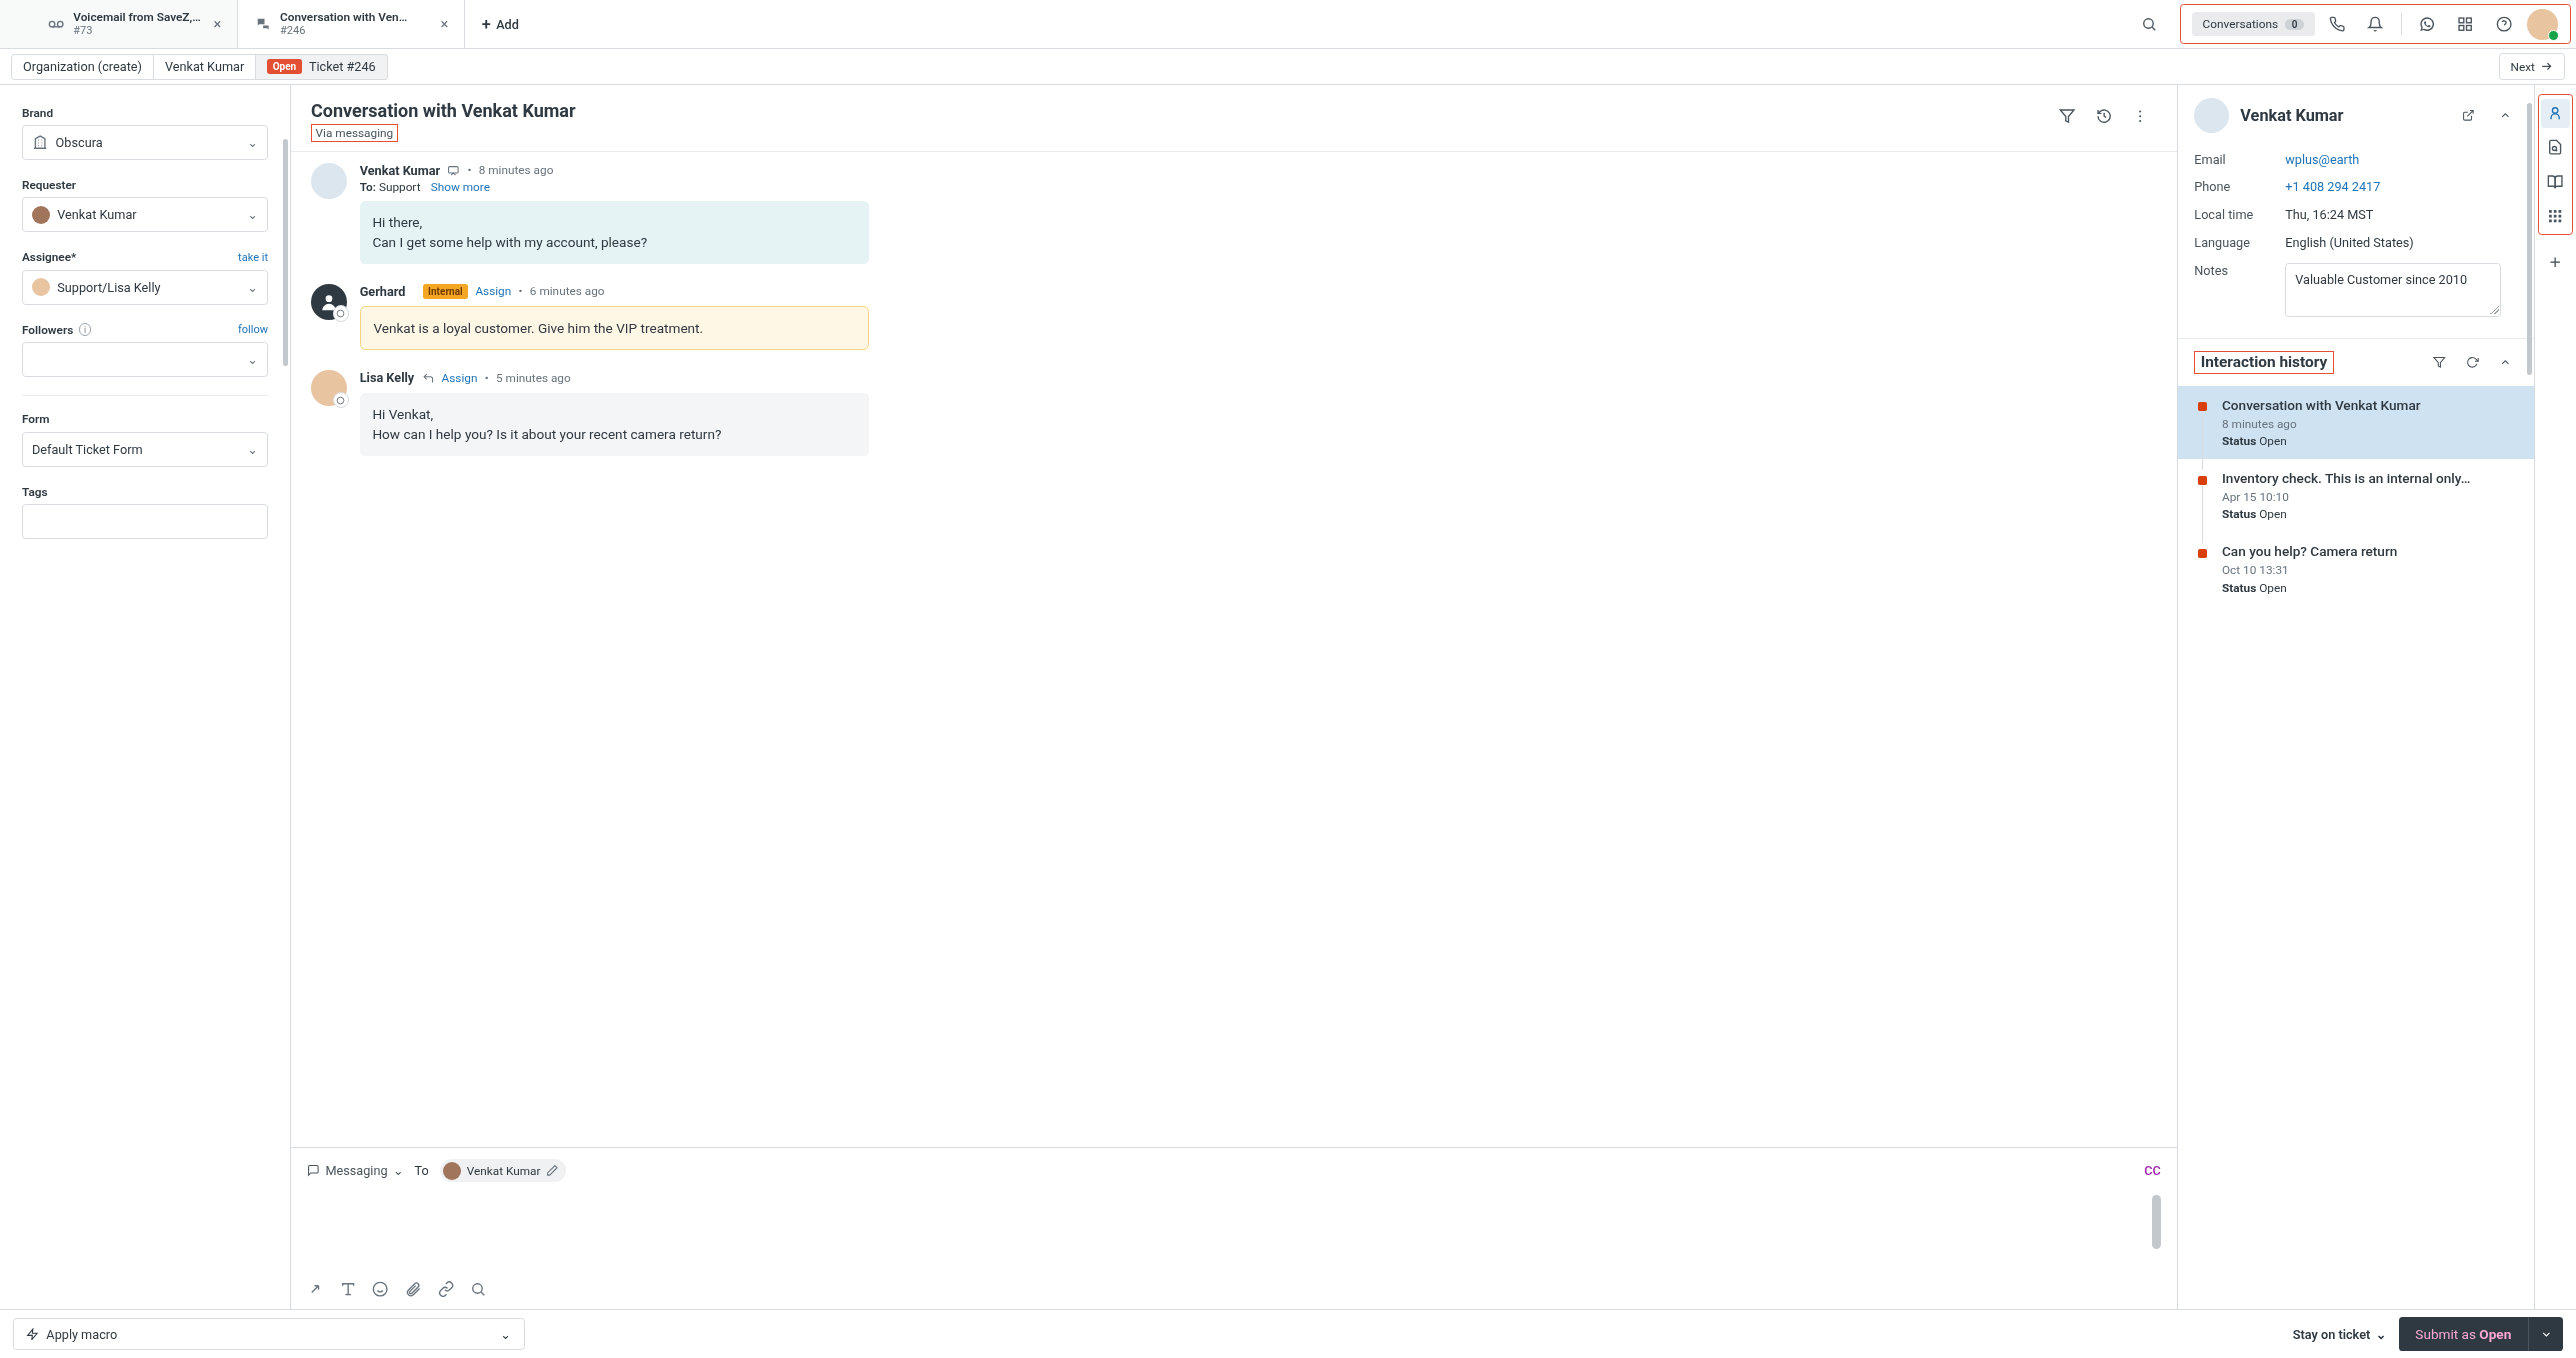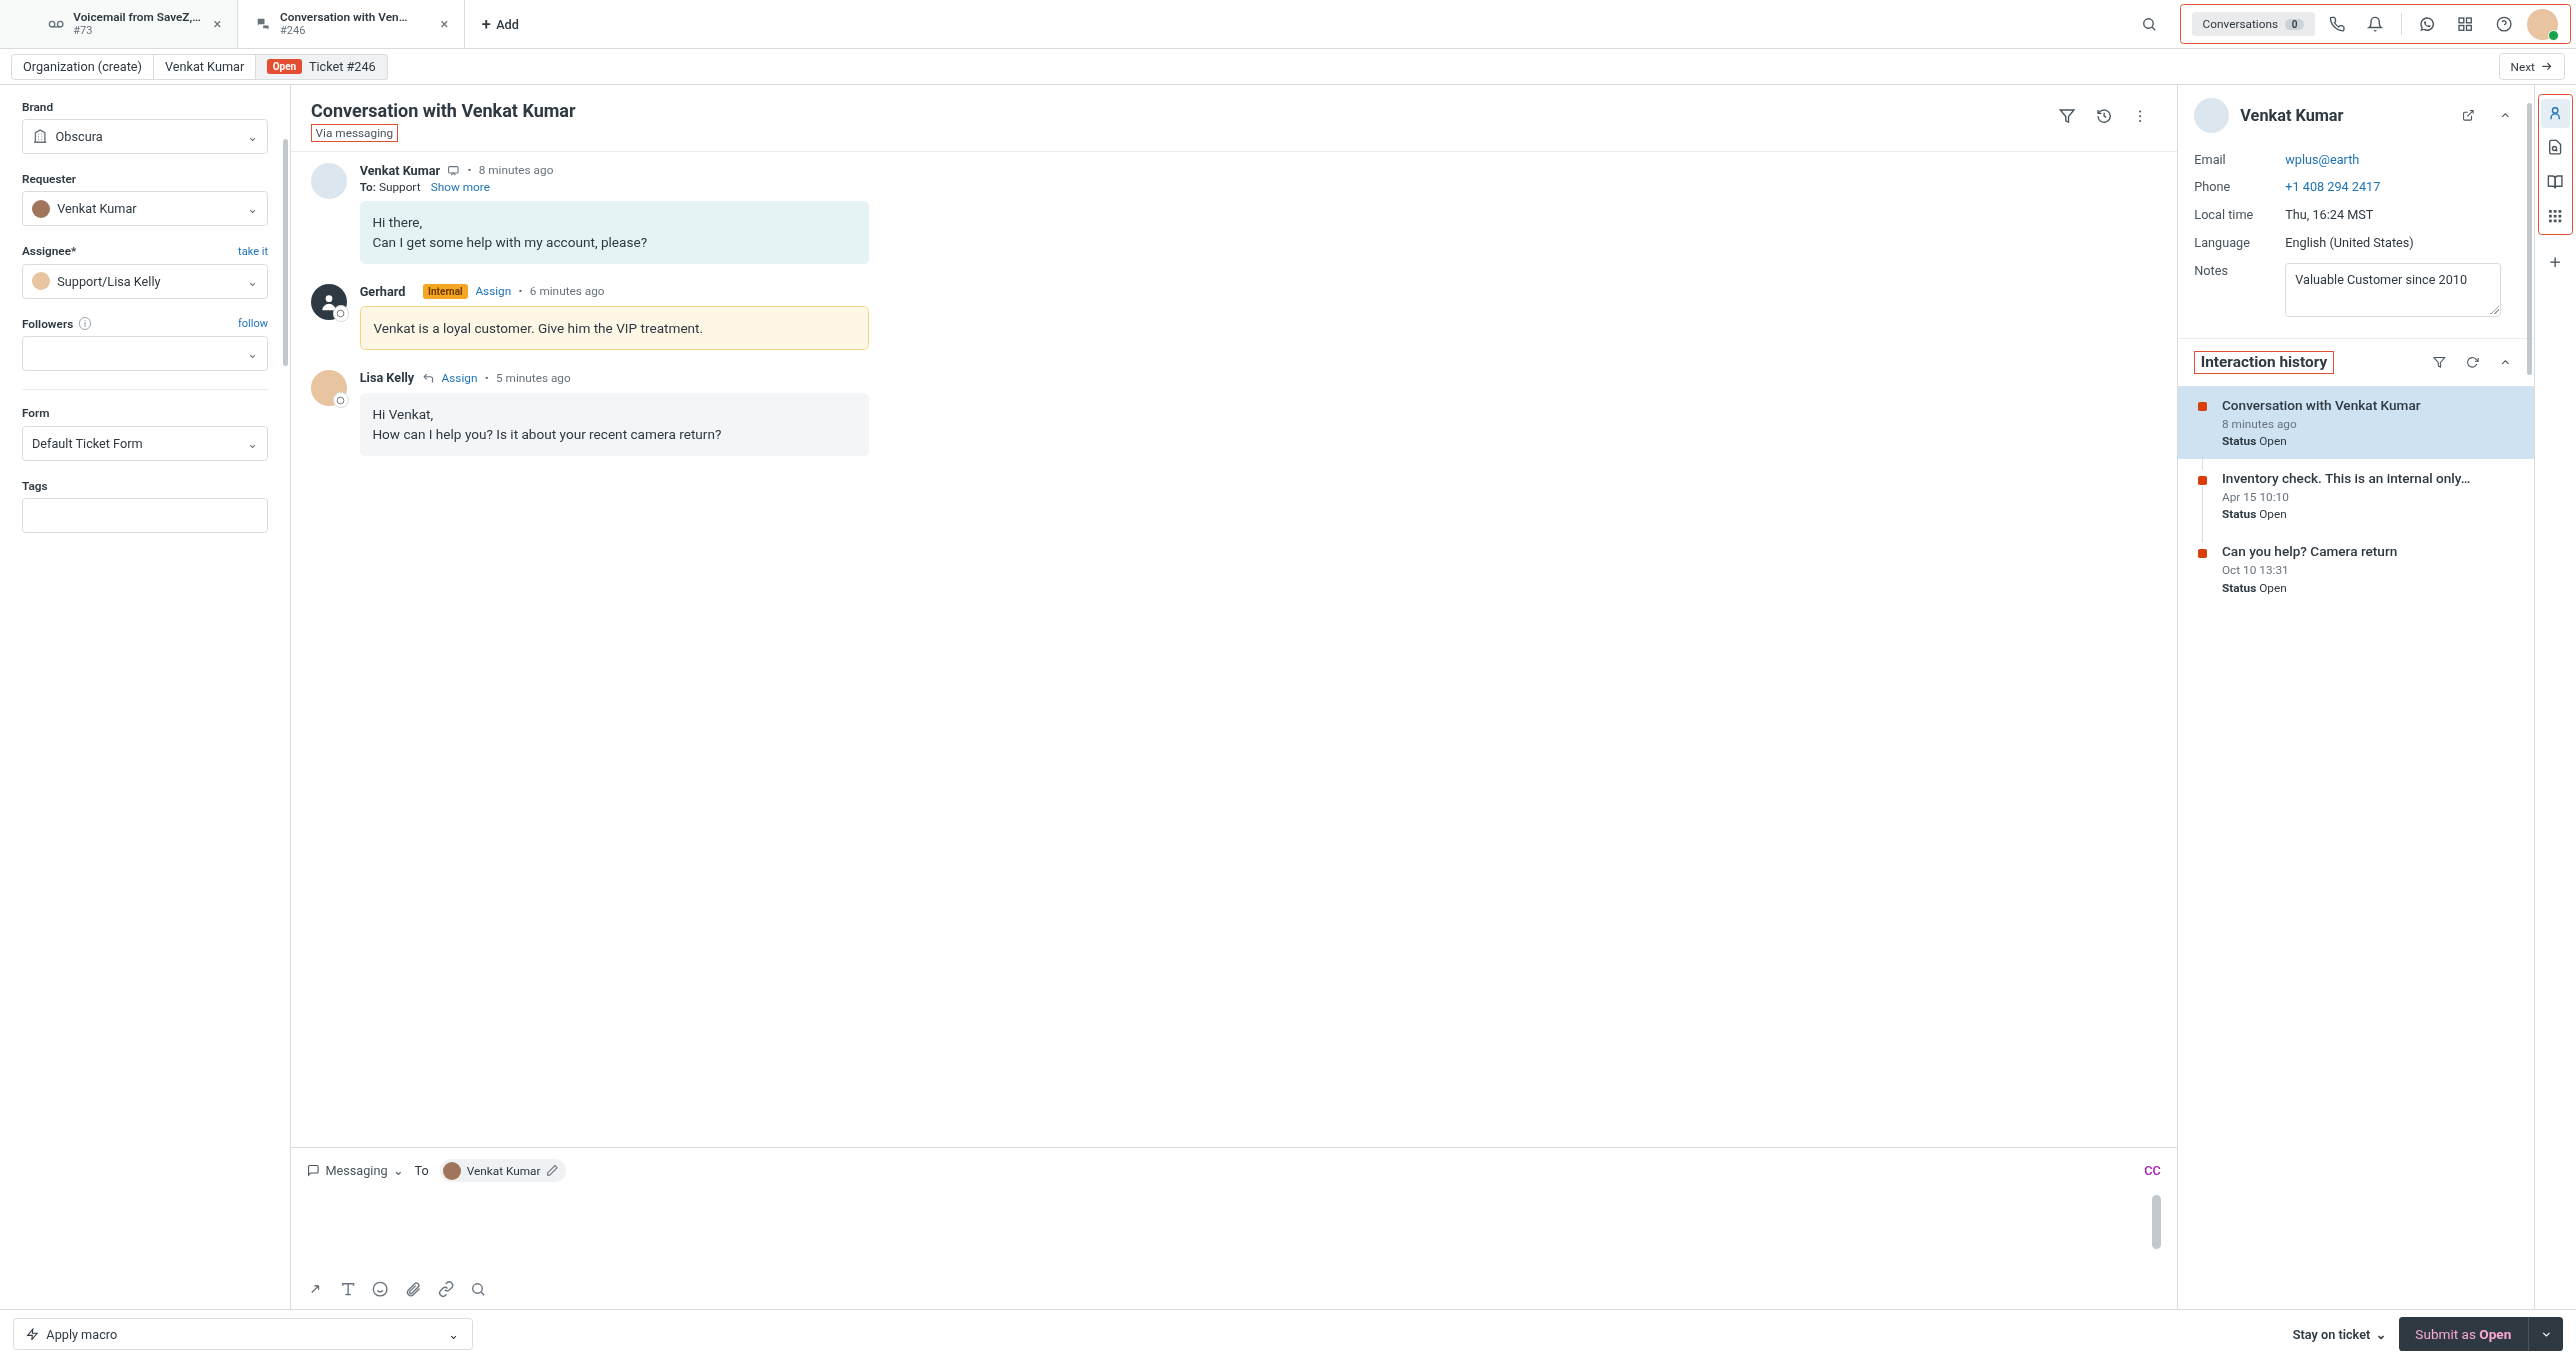--- a/index.html
+++ b/index.html
@@ -39,21 +39,21 @@
 .status-badge { background: #e34f32; color: #fff; font-size: 10px; font-weight: 700; padding: 1.8px 5.4px; border-radius: 2.7px; }
 .crumb-spacer { flex: 1; }
 .next-btn { border: 0.9px solid #d8dcde; border-radius: 3.6px; padding: 5.4px 11px; display: flex; align-items: center; gap: 5.4px; cursor: pointer; font-size: 11.8px; }
 
 
 .main { flex: 1; display: flex; overflow: hidden; }
 
 
 .left-panel { width: 291px; border-right: 0.9px solid #d8dcde; padding: 14.5px 22px; overflow-y: auto; position: relative; }
 .left-panel .scroll-thumb { position:absolute; right:1.8px; top:54px; width:5.4px; height:227px; background:#c2c8cc; border-radius:2.7px; }
-.field { margin-bottom: 18px; }
+.field { margin-bottom: 18px; margin-top: 6px; }
 .field-label { font-size: 11.8px; font-weight: 600; color: #2f3941; margin-bottom: 5.4px; display: flex; align-items: center; gap: 5.4px; }
 .field-label .action { margin-left: auto; color: #1f73b7; font-size: 11px; font-weight: 400; cursor: pointer; }
 .select { border: 0.9px solid #d8dcde; border-radius: 3.6px; padding: 7.3px 9px; display: flex; align-items: center; gap: 7.3px; cursor: pointer; min-height: 35px; }
 .select .chev { margin-left: auto; color: #68737d; }
 .select .mini-avatar { width:18px; height:18px; border-radius:50%; background:#a0755b; }
 .select svg.prefix { color:#68737d; }
 .hr { border: none; border-top: 0.9px solid #e9ebed; margin: 16.3px 0; }
 .info-icon { width:12.7px; height:12.7px; border:0.9px solid #9aa4ab; border-radius:50%; display:inline-flex; align-items:center; justify-content:center; font-size:8.2px; color:#9aa4ab; }
 
 
@@ -125,21 +125,21 @@
 
 
 .rail { width: 42px; border-left: 0.9px solid #d8dcde; display:flex; flex-direction:column; align-items:center; padding-top:9px; gap:7.3px; position:relative; }
 .rail-group { border:1.8px solid #e34f32; border-radius:3.6px; padding:3.6px 1.8px; display:flex; flex-direction:column; gap:5.4px; }
 .rail .ritem { width:29px; height:29px; display:flex; align-items:center; justify-content:center; color:#49545c; cursor:pointer; border-radius:3.6px; }
 .rail .ritem.active { background:#e6eef5; color:#1f73b7; }
 .rail .plus { margin-top:5.4px; }
 
 
 .footer { height: 49px; border-top: 0.9px solid #d8dcde; display:flex; align-items:center; padding: 0 12.7px; }
-.macro { border:0.9px solid #d8dcde; border-radius:3.6px; padding:7.3px 12.7px; display:flex; align-items:center; gap:7.3px; cursor:pointer; width: 460px; justify-content:flex-start; }
+.macro { border:0.9px solid #d8dcde; border-radius:3.6px; padding:7.3px 12.7px; display:flex; align-items:center; gap:7.3px; cursor:pointer; width: 512px; justify-content:flex-start; }
 .macro .chev { margin-left:auto; }
 .footer .sp { flex:1; }
 .stay { display:flex; align-items:center; gap:5.4px; font-size:12.7px; font-weight:600; color:#2f3941; cursor:pointer; margin-right: 12.7px; }
 .submit-group { display:flex; }
 .submit { background:#2f3941; color:#f9a8d4; padding:9px 16.3px; border-radius:3.6px 0 0 3.6px; font-size:13.6px; cursor:pointer; }
 .submit .b { font-weight:700; }
 .submit-caret { background:#2f3941; color:#fff; padding:9px 11px; border-left:0.9px solid #49545c; border-radius:0 3.6px 3.6px 0; cursor:pointer; display:flex; align-items:center; }
 
 
 svg.i { width:16.3px; height:16.3px; }

